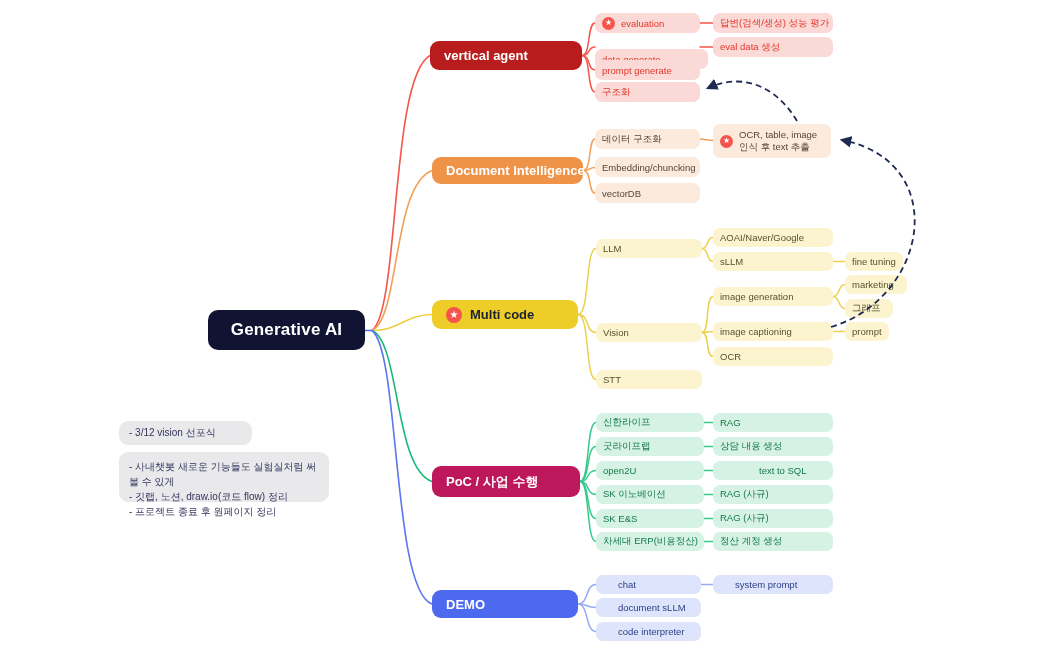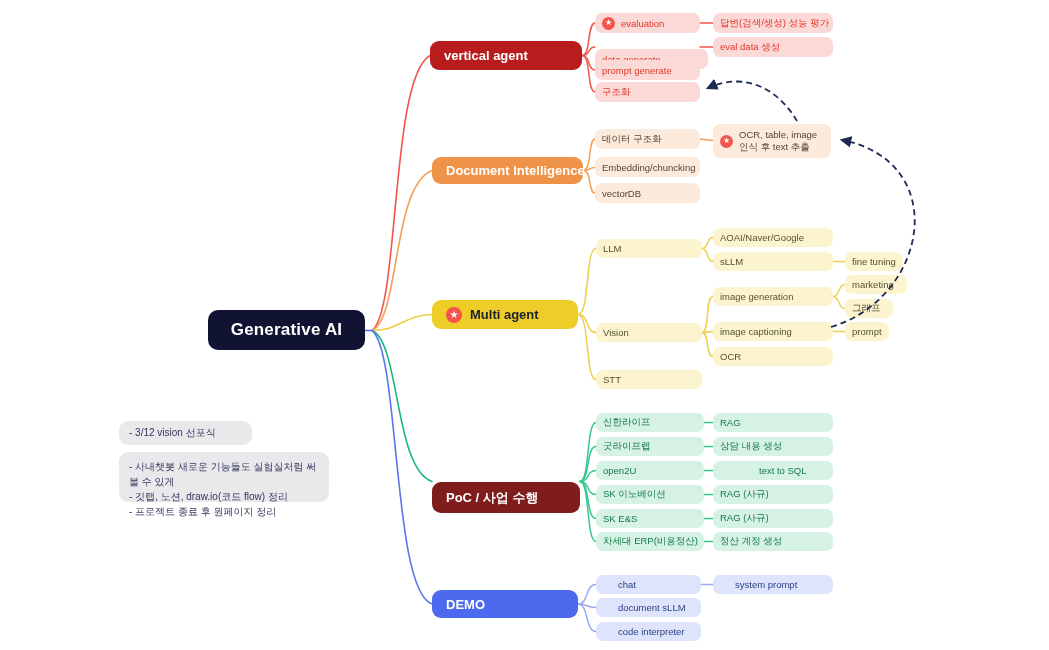--- a/index.html
+++ b/index.html
@@ -20,21 +20,21 @@
   }
   .l1{height:29px;border-radius:9px;font-weight:bold;font-size:13px;color:#ffffff;padding:0 14px;}
   .l2{height:20px;font-size:9.5px;font-weight:500;padding:0 7px;}
   .h19{height:19px;}
   .red-main{background:#b91c1c;}
   .red-sub{background:#fbd9d6;color:#e2382c;}
   .orange-main{background:#ef9349;}
   .orange-sub{background:#fcebdc;color:#554639;}
   .yellow-main{background:#eecd28;color:#1c2130;}
   .yellow-sub{background:#fbf4cf;color:#55512f;}
-  .green-main{background:#7f1d1d;margin-top:16px;}
+  .green-main{background:#be185d;}
   .green-sub{background:#d5f2e4;color:#157a49;}
   .blue-main{background:#4d6aee;}
   .blue-sub{background:#dde4fb;color:#2c3f85;padding-left:22px;}
   .wrap2{white-space:normal;line-height:1.3;}
   .star-badge{
     flex:0 0 auto;width:13px;height:13px;border-radius:50%;background:#f4544c;color:#fff;
     display:inline-flex;align-items:center;justify-content:center;font-size:8px;line-height:1;
     margin-right:6px;
   }
   .star-badge.big{width:16px;height:16px;font-size:10px;margin-right:8px;}
@@ -156,21 +156,21 @@
   </div>
   <div class="node l2 orange-sub" style="left:595px;top:157px;width:105px;">
     <span>Embedding/chuncking</span>
   </div>
   <div class="node l2 orange-sub" style="left:595px;top:183px;width:105px;">
     <span>vectorDB</span>
   </div>
 
   <div class="node l1 yellow-main" style="left:432px;top:300px;width:146px;">
     <span class="star-badge big">★</span>
-    <span>Multi agent</span>
+    <span>Multi code</span>
   </div>
   <div class="node l2 h19 yellow-sub" style="left:596px;top:239px;width:106px;">
     <span>LLM</span>
   </div>
   <div class="node l2 h19 yellow-sub" style="left:713px;top:228px;width:120px;">
     <span>AOAI/Naver/Google</span>
   </div>
   <div class="node l2 h19 yellow-sub" style="left:713px;top:252px;width:120px;">
     <span>sLLM</span>
   </div>

